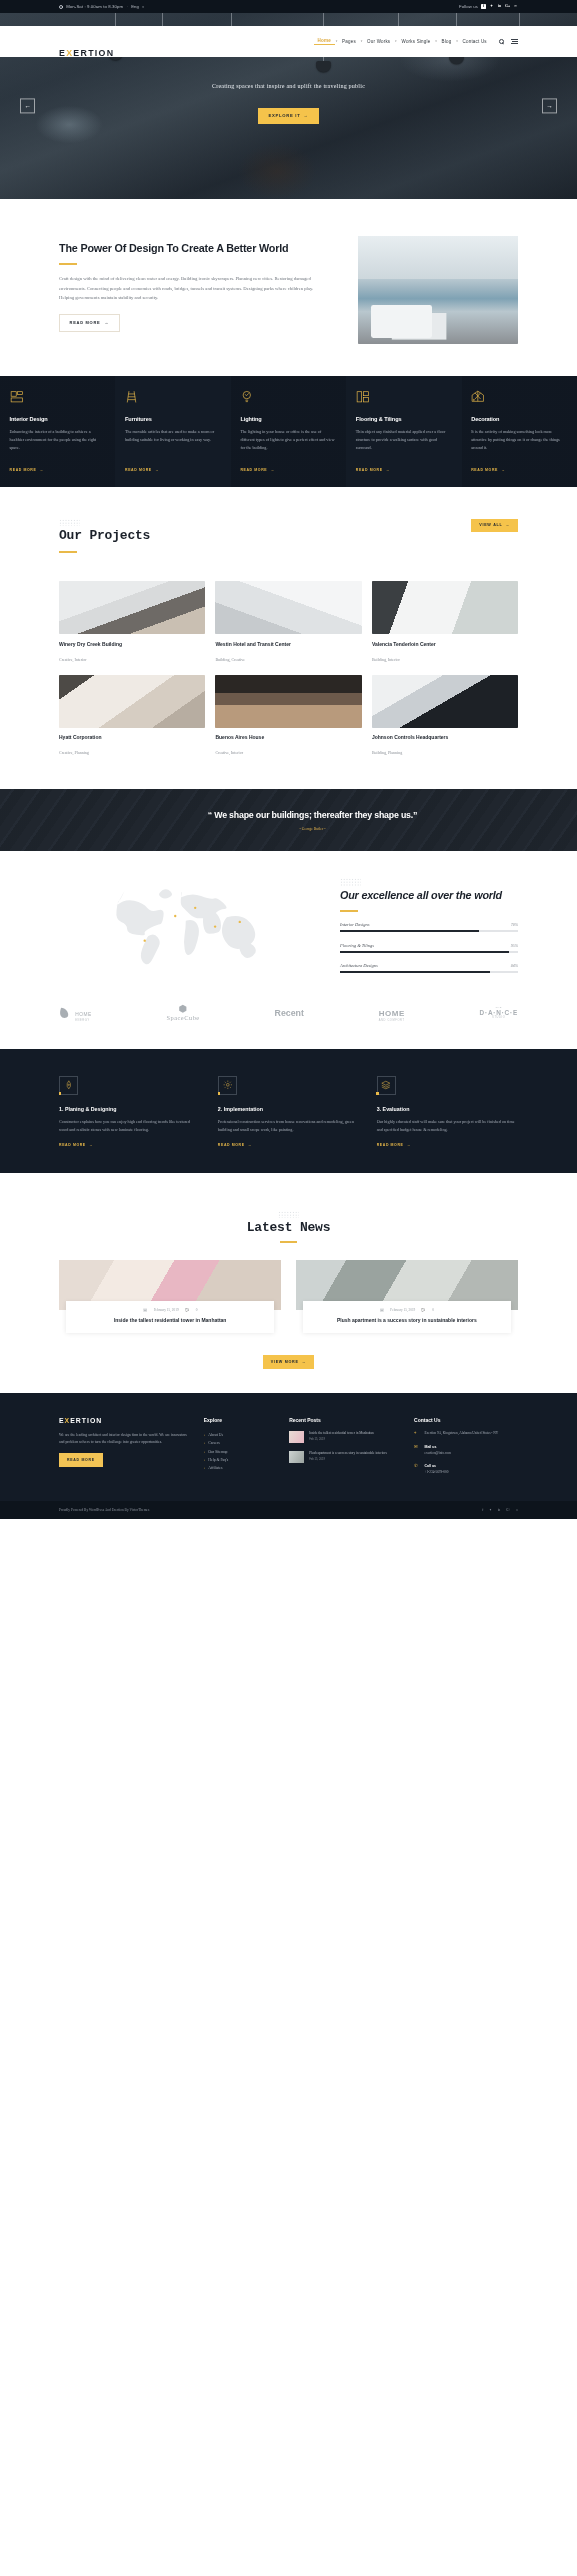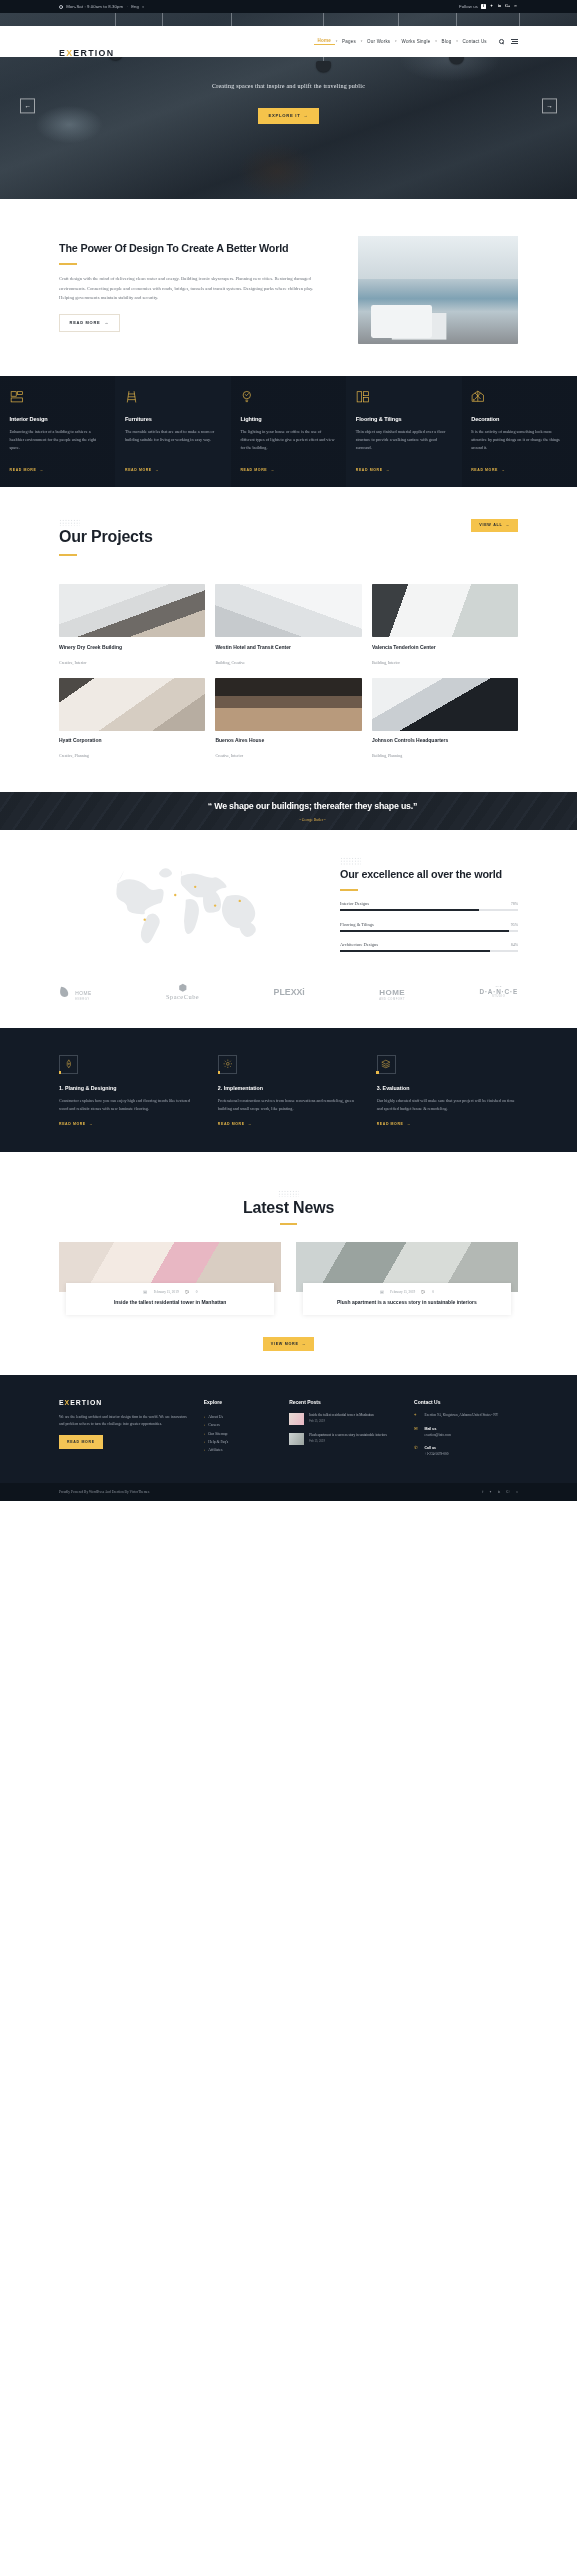--- a/index.html
+++ b/index.html
@@ -106,39 +106,39 @@
   .svc-ico{width:13.6px;height:13.6px;margin-bottom:8.8px;}
   .svc h3{font-size:5.6px;font-weight:700;margin-bottom:6.4px;letter-spacing:-0.1px;}
   .svc p{font-family:"Liberation Serif",serif;font-size:4.2px;line-height:1.85;color:#a9b0ba;min-height:30.5px;}
   .svc .rm{display:inline-flex;align-items:center;gap:3.2px;color:#e9b949;font-size:3.5px;font-weight:700;letter-spacing:0.6px;margin-top:8px;}
 
   
   .section{padding:32px 59px;}
   .sec-head{display:flex;justify-content:space-between;align-items:flex-start;margin-bottom:19px;}
   .dots{width:21px;height:7.2px;margin-bottom:2.4px;
     background-image:radial-gradient(#d8dce0 0.5px, transparent 0.5px);background-size:2.8px 2.8px;}
-  .h2b{font-size:16px;font-weight:700;color:#1b212a;letter-spacing:-0.2px;}
+  .h2b{font-size:13px;font-weight:700;color:#1b212a;letter-spacing:-0.2px;font-family:Liberation Mono, monospace;}
   .btn-sm{background:#f5c34b;color:#20262e;font-size:3.7px;font-weight:700;letter-spacing:0.7px;padding:4.8px 8px;border:none;display:inline-flex;align-items:center;gap:3.2px;cursor:pointer;}
   .grid3{display:grid;grid-template-columns:repeat(3,1fr);gap:10.4px 10.4px;}
   .proj-img{height:53px;width:100%;border-radius:0.8px;}
   .proj h4{font-size:5px;font-weight:700;margin:6.4px 0 2.4px;color:#1b212a;}
   .proj span{font-family:"Liberation Serif",serif;font-size:4px;color:#8b9097;}
 
   
   .quote{
-    height:38px;background:#20262e;display:flex;flex-direction:column;align-items:center;justify-content:center;
+    height:62px;background:#20262e;display:flex;flex-direction:column;align-items:center;justify-content:center;
     position:relative;overflow:hidden;padding-left:48px;
   }
   .quote:before{content:"";position:absolute;inset:0;opacity:.55;
     background:repeating-linear-gradient(125deg,#20262e 0 9.6px,#272e38 9.6px 12px,#1b2128 12px 21.6px);}
   .quote q,.quote .qt{position:relative;z-index:2;color:#fff;font-size:8.8px;font-weight:700;letter-spacing:-0.2px;}
   .quote .by{position:relative;z-index:2;color:#e0b04c;font-size:3.8px;margin-top:6.4px;font-family:"Liberation Serif",serif;}
 
   
-  .excel{display:flex;padding:27px 59px 17.6px;gap:11px;align-items:center;}
+  .excel{display:flex;padding:27px 59px 17.6px;gap:11px;align-items:center;font-style:italic;}
   .map{flex:1;height:88px;position:relative;}
   .map svg{width:100%;height:100%;}
   .excel-right{width:178px;}
   .bar-row{margin-top:10.4px;}
   .bar-top{display:flex;justify-content:space-between;align-items:baseline;font-family:"Liberation Serif",serif;}
   .bar-lbl{font-size:4.5px;color:#474d55;}
   .bar-val{font-size:4px;color:#8b9097;}
   .bar-track{height:1.8px;background:#e2e4e7;margin-top:3.2px;}
   .bar-fill{height:100%;background:#20262e;}
 
@@ -467,21 +467,21 @@
     </div>
     <div class="client">
       <div style="display:flex;flex-direction:column;align-items:center;">
         <svg width="9.6" height="9.6" viewBox="0 0 24 24" fill="#9aa0a6">
             <polygon points="12,2 21,7 21,17 12,22 3,17 3,7"></polygon>
           </svg>
         <span class="cl-name" style="font-family:'Liberation Serif',serif;font-size:6.4px;">SpaceCube</span>
       </div>
     </div>
     <div class="client">
-      <span class="cl-name" style="font-size:8.8px;font-weight:700;letter-spacing:0;">PLEXXi</span>
+      <span class="cl-name" style="font-size:8.8px;font-weight:700;letter-spacing:0;">Recent</span>
     </div>
     <div class="client">
       <div style="text-align:center;">
         <span class="cl-name" style="font-size:8px;font-weight:700;">HOME</span>
         <span class="cl-sub">AND COMFORT</span>
       </div>
     </div>
     <div class="client">
       <div style="text-align:center;">
         <span class="cl-sub" style="font-size:2.4px;">THE</span>

